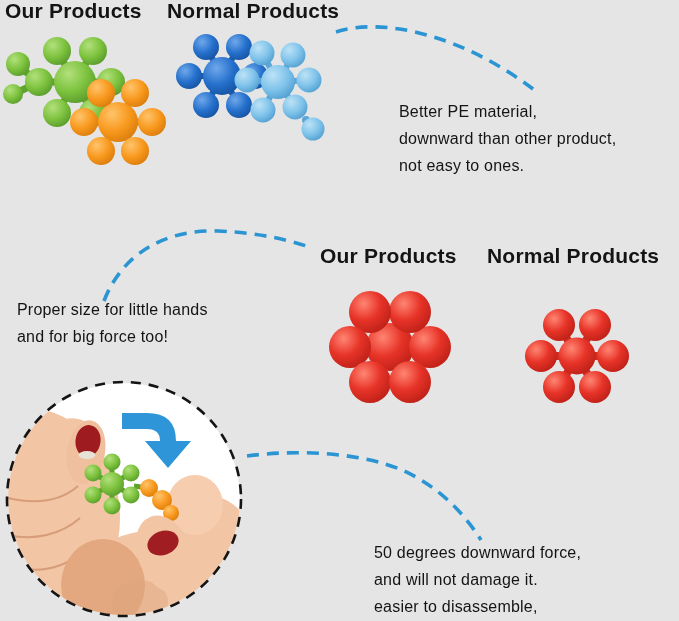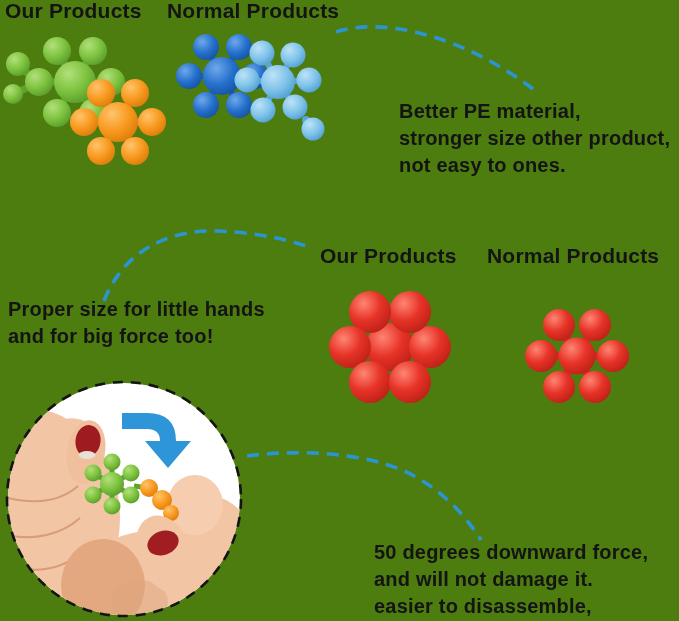--- a/index.html
+++ b/index.html
@@ -1,34 +1,34 @@
 <!DOCTYPE html>
 <html><head>
 <meta charset="utf-8">
 <style>
   html,body{margin:0;padding:0;background:#ffffff;}
   .stage{
-    position:relative;width:679px;height:621px;background:#4d7c0f;overflow:hidden;
+    position:relative;width:679px;height:621px;background:#e5e5e5;overflow:hidden;
     font-family:"Liberation Sans",sans-serif;color:#141414;
   }
   .gfx{position:absolute;left:0;top:0;width:679px;height:621px;}
   .label{
     position:absolute;font-weight:700;font-size:21px;line-height:27px;
     white-space:nowrap;letter-spacing:.2px;color:#141414;
   }
   .label-top-our{left:5px;top:-3px;}
   .label-top-normal{left:167px;top:-3px;}
   .label-mid-our{left:320px;top:242px;}
   .label-mid-normal{left:487px;top:242px;}
   .note{
-    position:absolute;font-weight:700;font-size:20px;line-height:27px;
+    position:absolute;font-weight:400;font-size:16px;line-height:27px;
     letter-spacing:.2px;white-space:nowrap;color:#141414;
   }
   .note-material{left:399px;top:98px;}
-  .note-size{left:8px;top:296px;}
+  .note-size{left:17px;top:296px;}
   .note-force{left:374px;top:539px;}
 </style>
 </head>
 <body>
 
 <div class="stage">
 
   <svg class="gfx" viewBox="0 0 679 621" aria-hidden="true">
     <defs>
       <radialGradient id="gGreen" cx="35%" cy="30%" r="80%">
@@ -239,21 +239,21 @@
       </g>
       <circle cx="124" cy="499" r="117" fill="none" stroke-width="2.6" stroke-dasharray="10 8" stroke="#141414"></circle>
     </g>
   </svg>
 
   <div class="label label-top-our">Our Products</div>
   <div class="label label-top-normal">Normal Products</div>
 
   <div class="note note-material">
     <div>Better PE material,</div>
-    <div>stronger size other product,</div>
+    <div>downward than other product,</div>
     <div>not easy to ones.</div>
   </div>
 
   <div class="note note-size">
     <div>Proper size for little hands</div>
     <div>and for big force too!</div>
   </div>
 
   <div class="label label-mid-our">Our Products</div>
   <div class="label label-mid-normal">Normal Products</div>

